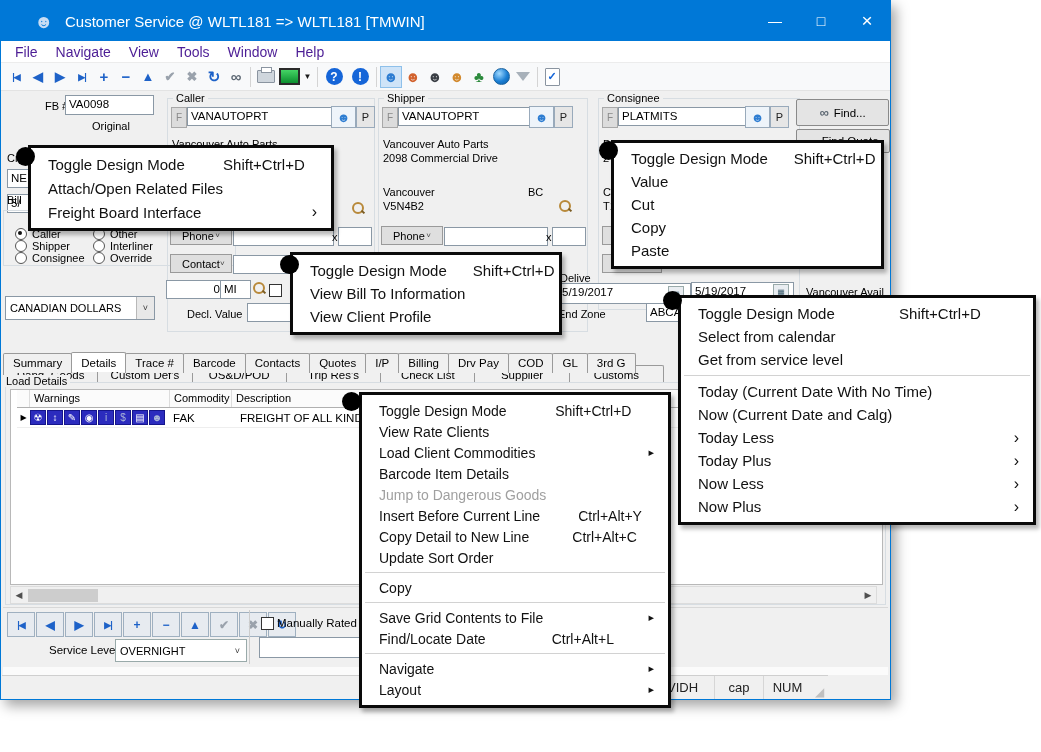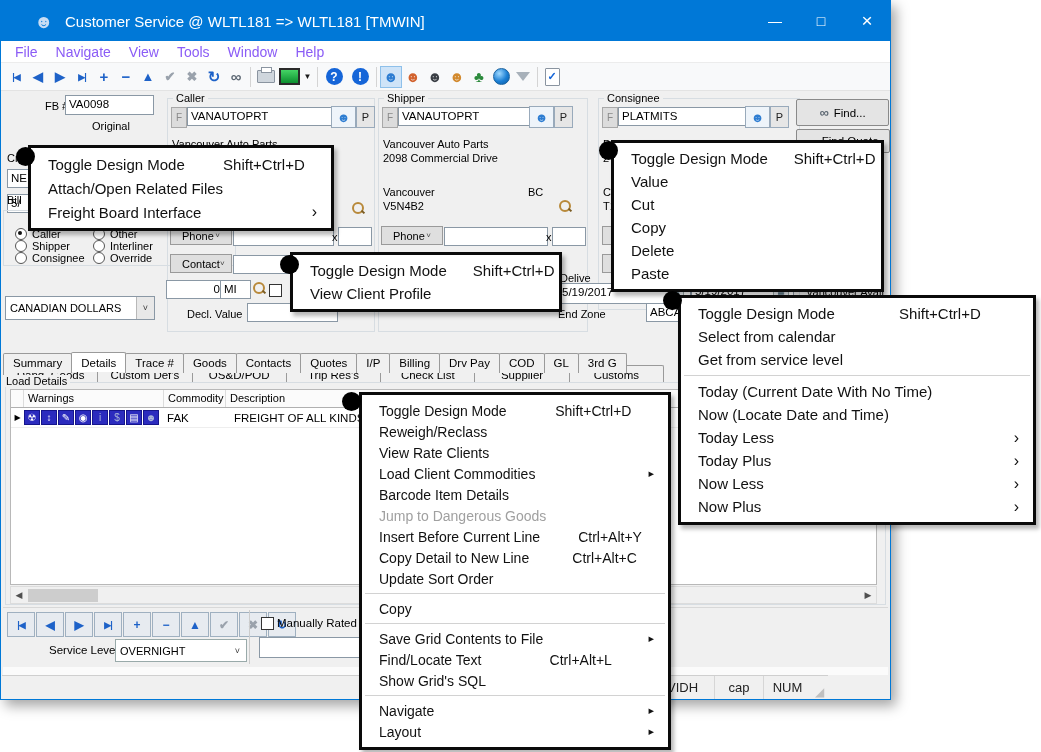--- a/index.html
+++ b/index.html
@@ -7,21 +7,21 @@
   .abs{position:absolute;}
   .window{position:absolute;left:0;top:0;width:889px;height:698px;border:1px solid #0078d7;background:#f0f0f0;box-shadow:5px 6px 12px rgba(0,0,0,.35);}
   
   .tb{position:absolute;left:0;top:0;width:100%;height:40px;background:#0078d7;display:flex;align-items:center;color:#fff;}
   .tb .avatar{margin-left:33px;font-size:19px;color:#c7ddf4;line-height:1;}
   .tb .ttl{margin-left:11px;font-size:15px;white-space:nowrap;}
   .wcs{margin-left:auto;display:flex;height:40px;}
   .wc{width:46px;height:40px;display:flex;align-items:center;justify-content:center;font-size:14px;}
   .wc.close{font-size:19px;}
   
-  .mb{position:absolute;left:0;top:40px;width:100%;height:22px;background:#fff;display:flex;align-items:center;padding-left:5px;font-size:14px;color:#8b5cf6;border-bottom:1px solid #ececec;box-sizing:border-box;}
+  .mb{position:absolute;left:0;top:40px;width:100%;height:22px;background:#fff;display:flex;align-items:center;padding-left:5px;font-size:14px;color:#4c1d95;border-bottom:1px solid #ececec;box-sizing:border-box;}
   .mitem{padding:0 9px;}
   
   .tbar{position:absolute;left:0;top:62px;width:100%;height:28px;background:#f8f9fa;border-bottom:1px solid #e3e3e3;display:flex;align-items:center;padding-left:4px;box-sizing:border-box;}
   .ti{width:22px;height:22px;display:flex;align-items:center;justify-content:center;font-size:13px;flex:none;}
   .ti i{font-style:normal;}
   .ic-blue i{color:#1e62c8;font-weight:bold;}
   .ic-sm i{font-size:9px;letter-spacing:-1px;}
   .ic-big i{font-size:15px;}
   .ic-gray i{color:#9aa2ac;font-weight:bold;}
   .ic-dgray i{color:#5d6873;font-weight:bold;font-size:15px;}
@@ -61,21 +61,21 @@
   .mag::after{content:"";position:absolute;left:9px;top:9px;width:4px;height:2px;background:#7a5a20;transform:rotate(45deg);}
   .cal{position:absolute;width:14px;height:14px;background:#e9edf1;border:1px solid #9aa;display:flex;align-items:center;justify-content:center;font-size:8px;color:#356;}
   .btn{position:absolute;background:#e4e4e4;border:1px solid #8a8a8a;border-radius:2px;display:flex;align-items:center;justify-content:center;font-size:11.5px;gap:5px;}
   .btn .bi{font-weight:bold;color:#5d6873;font-size:13px;}
   
   .trow{position:absolute;display:flex;}
   .tab{flex:none;text-align:center;font-size:11.5px;line-height:18px;border:1px solid #9a9a9a;border-bottom:none;background:#f0f0f0;border-radius:2px 2px 0 0;margin-right:-1px;padding:0 9px;white-space:nowrap;}
   .trow1 .tab{flex:1;}
   .tab.active{background:#fff;position:relative;z-index:2;top:-1px;padding-top:1px;}
   
-  .grid{position:absolute;background:#fff;border:1px solid #b8b8b8;}
+  .grid{position:absolute;background:#fff;border:1px solid #b8b8b8;padding-left:6px;}
   .ghead{display:flex;height:17px;border-bottom:1px solid #b0b0b0;background:#fbfbfb;}
   .gh{font-size:11px;line-height:16px;padding-left:4px;border-right:1px solid #dcdcdc;box-sizing:border-box;}
   .gr{display:flex;height:19px;align-items:center;border-bottom:1px solid #eee;}
   .gmark{width:13px;text-align:center;font-size:8px;flex:none;}
   .wstrip{display:flex;width:139px;flex:none;}
   .wi{width:16px;height:15px;background:#2b2bbe;border:1px solid #15158c;color:#fff;font-size:10px;display:flex;align-items:center;justify-content:center;margin-right:1px;flex:none;box-sizing:border-box;}
   .wi i{font-style:normal;line-height:1;}
   .wi.dim i{color:#aab6d8;}
   .gc-com{width:62px;padding-left:4px;font-size:11.5px;flex:none;}
   .gc-desc{font-size:11.5px;padding-left:5px;}
@@ -392,21 +392,21 @@
 
   <div class="tab">Customs</div>
 </div>
     <div class="trow" style="left:2px;top:352px;width:710px;">
   <div class="tab">Summary</div>
 
   <div class="tab active">Details</div>
 
   <div class="tab">Trace #</div>
 
-  <div class="tab">Goods</div>
+  <div class="tab">Barcode</div>
 
   <div class="tab">Contacts</div>
 
   <div class="tab">Quotes</div>
 
   <div class="tab">I/P</div>
 
   <div class="tab">Billing</div>
 
   <div class="tab">Drv Pay</div>
@@ -555,20 +555,25 @@
     <span class="ma">›</span>
   </div>
 </div>
   <div class="menu" style="left:290px;top:252px;width:266px;">
   <div class="mi">
     <span class="ml">Toggle Design Mode</span>
     <span class="ms">Shift+Ctrl+D</span>
     <span class="ma"></span>
   </div>
 
+  <div class="mi">
+    <span class="ml">View Bill To Information</span>
+    <span class="ms"></span>
+    <span class="ma"></span>
+  </div>
 
   <div class="mi">
     <span class="ml">View Client Profile</span>
     <span class="ms"></span>
     <span class="ma"></span>
   </div>
 </div>
   <div class="menu" style="left:611px;top:140px;width:267px;">
   <div class="mi">
     <span class="ml">Toggle Design Mode</span>
@@ -587,25 +592,20 @@
     <span class="ms"></span>
     <span class="ma"></span>
   </div>
 
   <div class="mi">
     <span class="ml">Copy</span>
     <span class="ms"></span>
     <span class="ma"></span>
   </div>
 
-  <div class="mi">
-    <span class="ml">Delete</span>
-    <span class="ms"></span>
-    <span class="ma"></span>
-  </div>
 
   <div class="mi">
     <span class="ml">Paste</span>
     <span class="ms"></span>
     <span class="ma"></span>
   </div>
 </div>
   <div class="menu" style="left:678px;top:295px;width:352px;">
   <div class="mi">
     <span class="ml">Toggle Design Mode</span>
@@ -631,21 +631,21 @@
     <span class="ma"></span>
   </div>
 
   <div class="mi">
     <span class="ml">Today (Current Date With No Time)</span>
     <span class="ms"></span>
     <span class="ma"></span>
   </div>
 
   <div class="mi">
-    <span class="ml">Now (Locate Date and Time)</span>
+    <span class="ml">Now (Current Date and Calg)</span>
     <span class="ms"></span>
     <span class="ma"></span>
   </div>
 
   <div class="mi">
     <span class="ml">Today Less</span>
     <span class="ms"></span>
     <span class="ma">›</span>
   </div>
 
@@ -667,25 +667,20 @@
     <span class="ma">›</span>
   </div>
 </div>
   <div class="menu mE" style="left:359px;top:392px;width:306px;">
   <div class="mi">
     <span class="ml">Toggle Design Mode</span>
     <span class="ms">Shift+Ctrl+D</span>
     <span class="ma"></span>
   </div>
 
-  <div class="mi">
-    <span class="ml">Reweigh/Reclass</span>
-    <span class="ms"></span>
-    <span class="ma"></span>
-  </div>
 
   <div class="mi">
     <span class="ml">View Rate Clients</span>
     <span class="ms"></span>
     <span class="ma"></span>
   </div>
 
   <div class="mi">
     <span class="ml">Load Client Commodities</span>
     <span class="ms"></span>
@@ -740,30 +735,25 @@
     <span class="ma"></span>
   </div>
 
   <div class="mi">
     <span class="ml">Save Grid Contents to File</span>
     <span class="ms"></span>
     <span class="ma">▸</span>
   </div>
 
   <div class="mi">
-    <span class="ml">Find/Locate Text</span>
+    <span class="ml">Find/Locate Date</span>
     <span class="ms">Ctrl+Alt+L</span>
     <span class="ma"></span>
   </div>
 
-  <div class="mi">
-    <span class="ml">Show Grid's SQL</span>
-    <span class="ms"></span>
-    <span class="ma"></span>
-  </div>
 
   <div class="mi sep">
     <span class="ml"></span>
     <span class="ms"></span>
     <span class="ma"></span>
   </div>
 
   <div class="mi">
     <span class="ml">Navigate</span>
     <span class="ms"></span>

